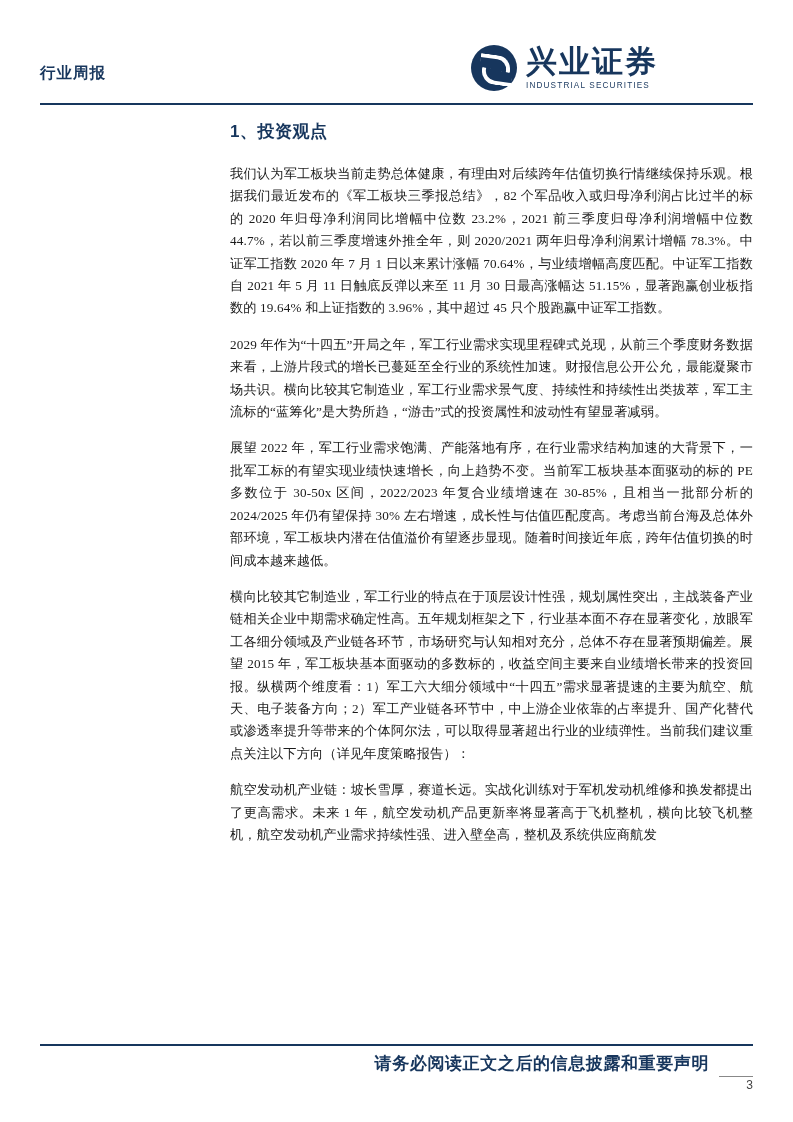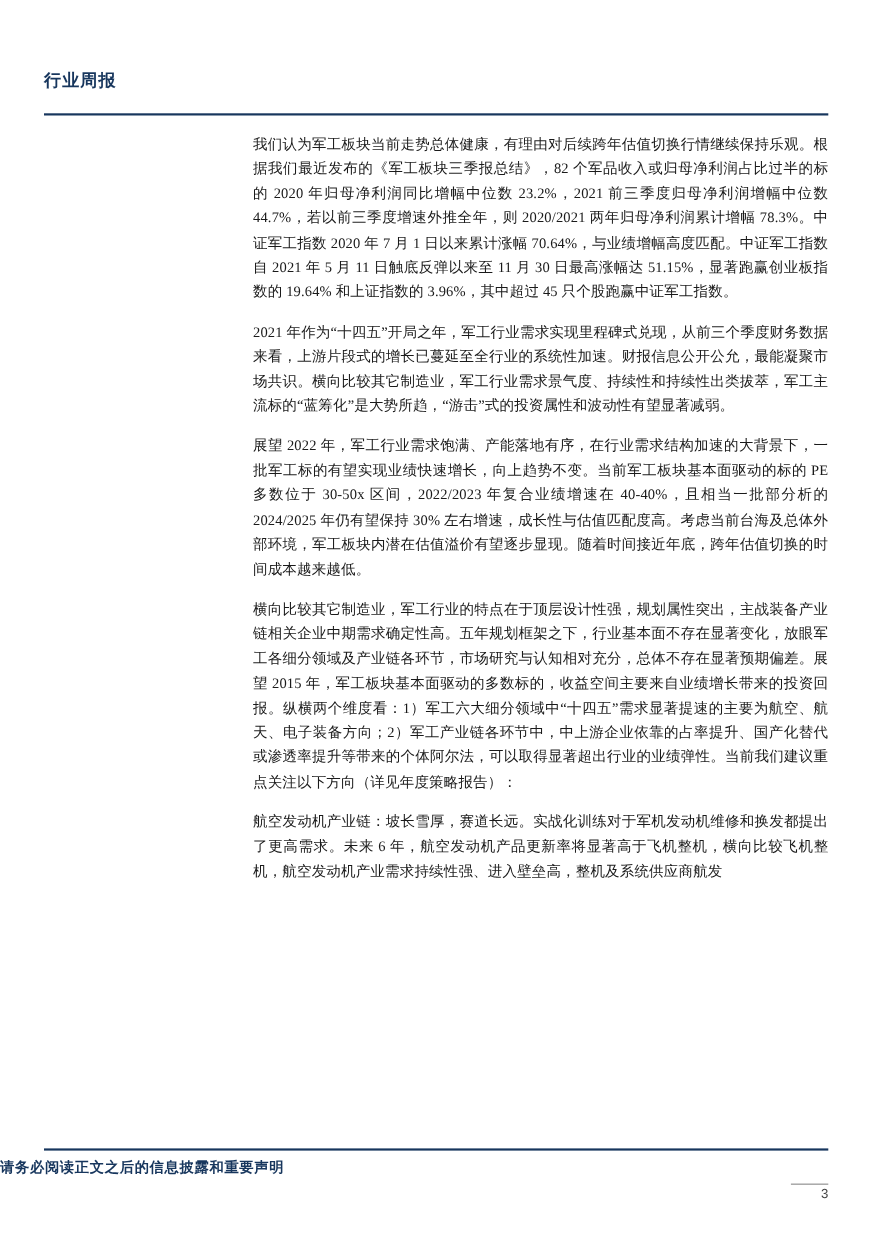--- a/index.html
+++ b/index.html
@@ -143,23 +143,23 @@
     top: 1044px;
     width: 713px;
     height: 2px;
     background: #17365d;
   }
   .footer-note {
     position: absolute;
     left: 0;
     top: 1052px;
     width: 709px;
-    text-align: left;
-    font-family: "Liberation Sans", sans-serif;
-    font-size: 13px;
+    text-align: right;
+    font-family: "Liberation Sans", sans-serif;
+    font-size: 17px;
     font-weight: bold;
     color: #17365d;
     letter-spacing: 0.6px;
   }
   .footer-page {
     position: absolute;
     right: 40px;
     top: 1078px;
     font-family: "Liberation Sans", sans-serif;
     font-size: 12px;
@@ -175,31 +175,39 @@
   }
 </style>
 </head>
 <body>
 
 <div class="page">
 
   <div class="header">
     <div class="report-tag">行业周报</div>
 
+    <div class="logo-wrap">
+      <div class="logo-mark"></div>
+      <div class="logo-text">
+        <div class="logo-cn">兴业证券</div>
+        <div class="logo-en">INDUSTRIAL SECURITIES</div>
+      </div>
+    </div>
 
     <div class="header-rule"></div>
   </div>
 
   <div class="content">
+    <h1 class="section-title">1、投资观点</h1>
 
     <p class="para">我们认为军工板块当前走势总体健康，有理由对后续跨年估值切换行情继续保持乐观。根据我们最近发布的《军工板块三季报总结》，82 个军品收入或归母净利润占比过半的标的 2020 年归母净利润同比增幅中位数 23.2%，2021 前三季度归母净利润增幅中位数 44.7%，若以前三季度增速外推全年，则 2020/2021 两年归母净利润累计增幅 78.3%。中证军工指数 2020 年 7 月 1 日以来累计涨幅 70.64%，与业绩增幅高度匹配。中证军工指数自 2021 年 5 月 11 日触底反弹以来至 11 月 30 日最高涨幅达 51.15%，显著跑赢创业板指数的 19.64% 和上证指数的 3.96%，其中超过 45 只个股跑赢中证军工指数。</p>
-    <p class="para">2021 年作为“十四五”开局之年，军工行业需求实现里程碑式兑现，从前三个季度财务数据来看，上游片段式的增长已蔓延至全行业的系统性加速。财报信息公开公允，最能凝聚市场共识。横向比较其它制造业，军工行业需求景气度、持续性和持续性出类拔萃，军工主流标的“蓝筹化”是大势所趋，“游击”式的投资属性和波动性有望显著减弱。</p>
-    <p class="para">展望 2022 年，军工行业需求饱满、产能落地有序，在行业需求结构加速的大背景下，一批军工标的有望实现业绩快速增长，向上趋势不变。当前军工板块基本面驱动的标的 PE 多数位于 30-50x 区间，2022/2023 年复合业绩增速在 40-40%，且相当一批部分析的 2024/2025 年仍有望保持 30% 左右增速，成长性与估值匹配度高。考虑当前台海及总体外部环境，军工板块内潜在估值溢价有望逐步显现。随着时间接近年底，跨年估值切换的时间成本越来越低。</p>
+    <p class="para">2029 年作为“十四五”开局之年，军工行业需求实现里程碑式兑现，从前三个季度财务数据来看，上游片段式的增长已蔓延至全行业的系统性加速。财报信息公开公允，最能凝聚市场共识。横向比较其它制造业，军工行业需求景气度、持续性和持续性出类拔萃，军工主流标的“蓝筹化”是大势所趋，“游击”式的投资属性和波动性有望显著减弱。</p>
+    <p class="para">展望 2022 年，军工行业需求饱满、产能落地有序，在行业需求结构加速的大背景下，一批军工标的有望实现业绩快速增长，向上趋势不变。当前军工板块基本面驱动的标的 PE 多数位于 30-50x 区间，2022/2023 年复合业绩增速在 30-85%，且相当一批部分析的 2024/2025 年仍有望保持 30% 左右增速，成长性与估值匹配度高。考虑当前台海及总体外部环境，军工板块内潜在估值溢价有望逐步显现。随着时间接近年底，跨年估值切换的时间成本越来越低。</p>
     <p class="para">横向比较其它制造业，军工行业的特点在于顶层设计性强，规划属性突出，主战装备产业链相关企业中期需求确定性高。五年规划框架之下，行业基本面不存在显著变化，放眼军工各细分领域及产业链各环节，市场研究与认知相对充分，总体不存在显著预期偏差。展望 2015 年，军工板块基本面驱动的多数标的，收益空间主要来自业绩增长带来的投资回报。纵横两个维度看：1）军工六大细分领域中“十四五”需求显著提速的主要为航空、航天、电子装备方向；2）军工产业链各环节中，中上游企业依靠的占率提升、国产化替代或渗透率提升等带来的个体阿尔法，可以取得显著超出行业的业绩弹性。当前我们建议重点关注以下方向（详见年度策略报告）：</p>
-    <p class="para">航空发动机产业链：坡长雪厚，赛道长远。实战化训练对于军机发动机维修和换发都提出了更高需求。未来 6 年，航空发动机产品更新率将显著高于飞机整机，横向比较飞机整机，航空发动机产业需求持续性强、进入壁垒高，整机及系统供应商航发</p>
+    <p class="para">航空发动机产业链：坡长雪厚，赛道长远。实战化训练对于军机发动机维修和换发都提出了更高需求。未来 1 年，航空发动机产品更新率将显著高于飞机整机，横向比较飞机整机，航空发动机产业需求持续性强、进入壁垒高，整机及系统供应商航发</p>
   </div>
 
   <div class="footer-rule"></div>
   <div class="footer-note">请务必阅读正文之后的信息披露和重要声明</div>
   <div class="footer-page-rule"></div>
   <div class="footer-page">3</div>
 
 </div>
 
 </body></html>

